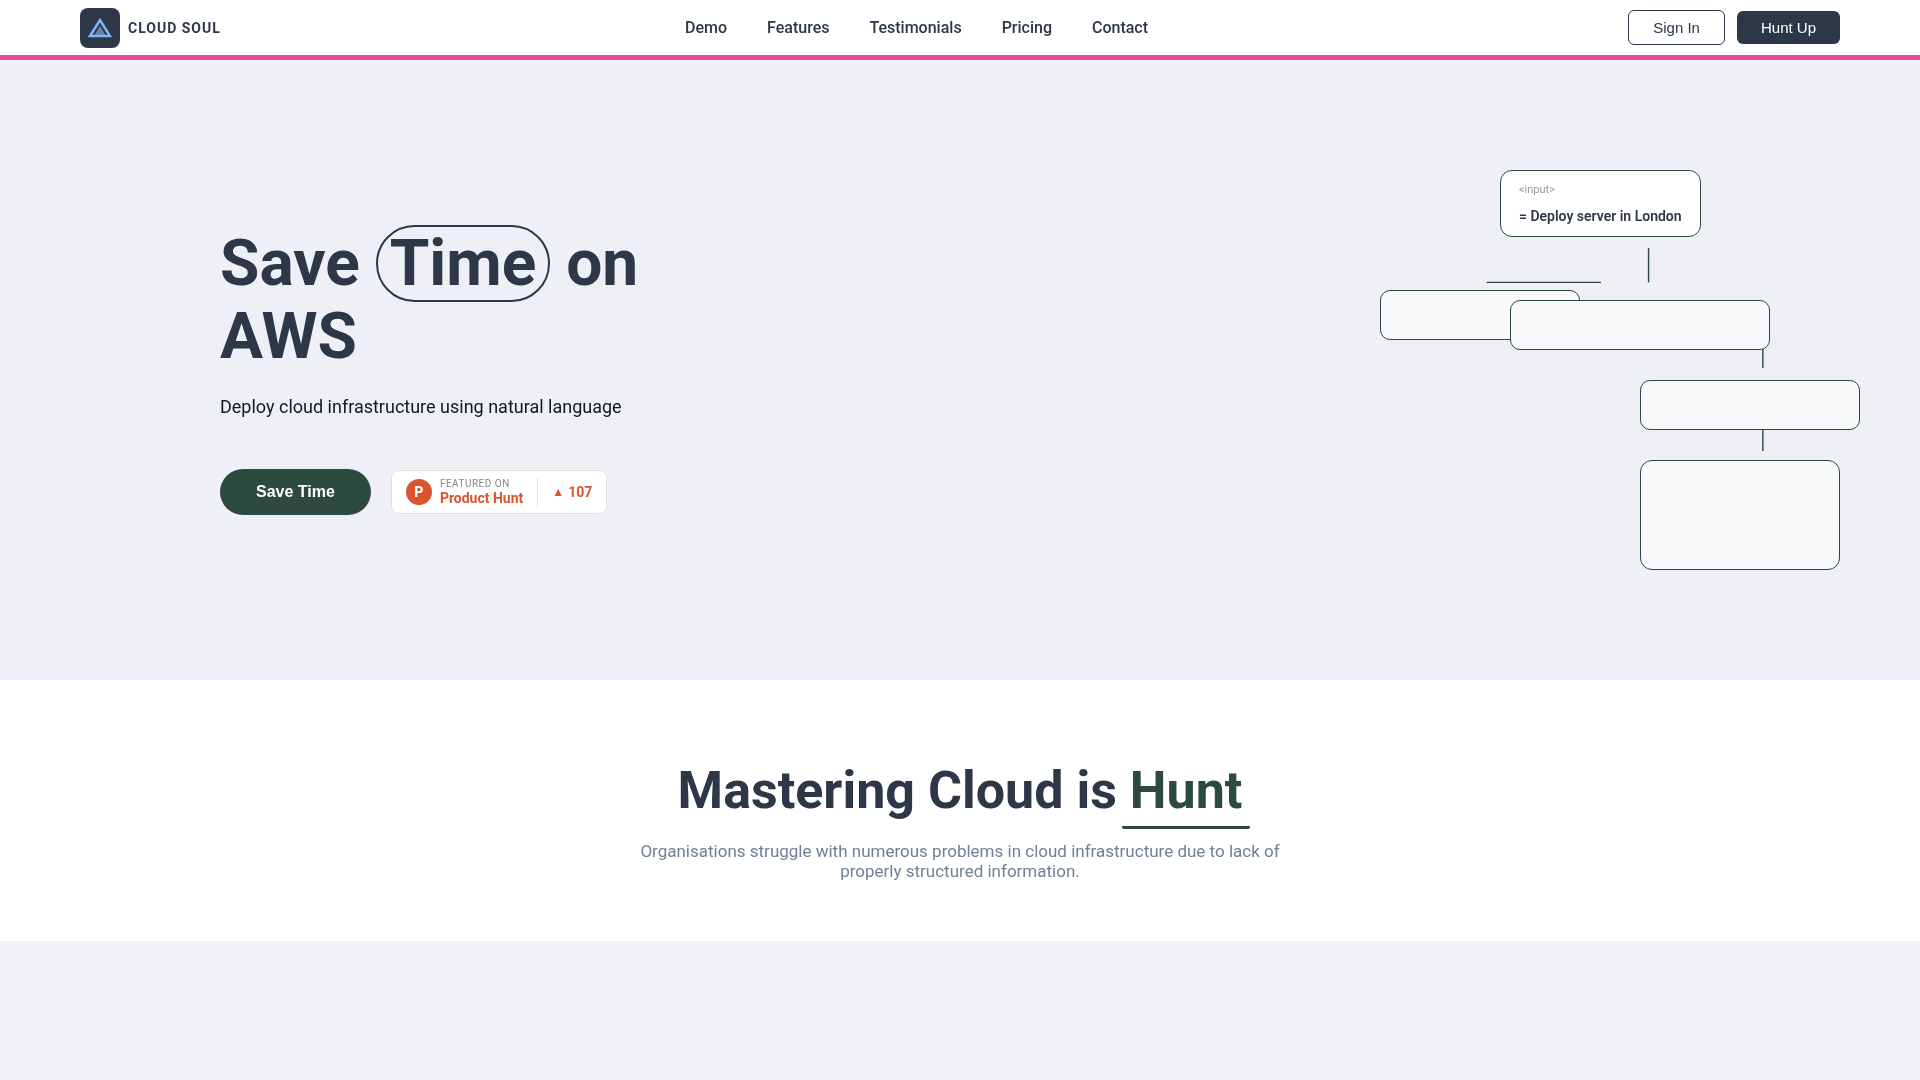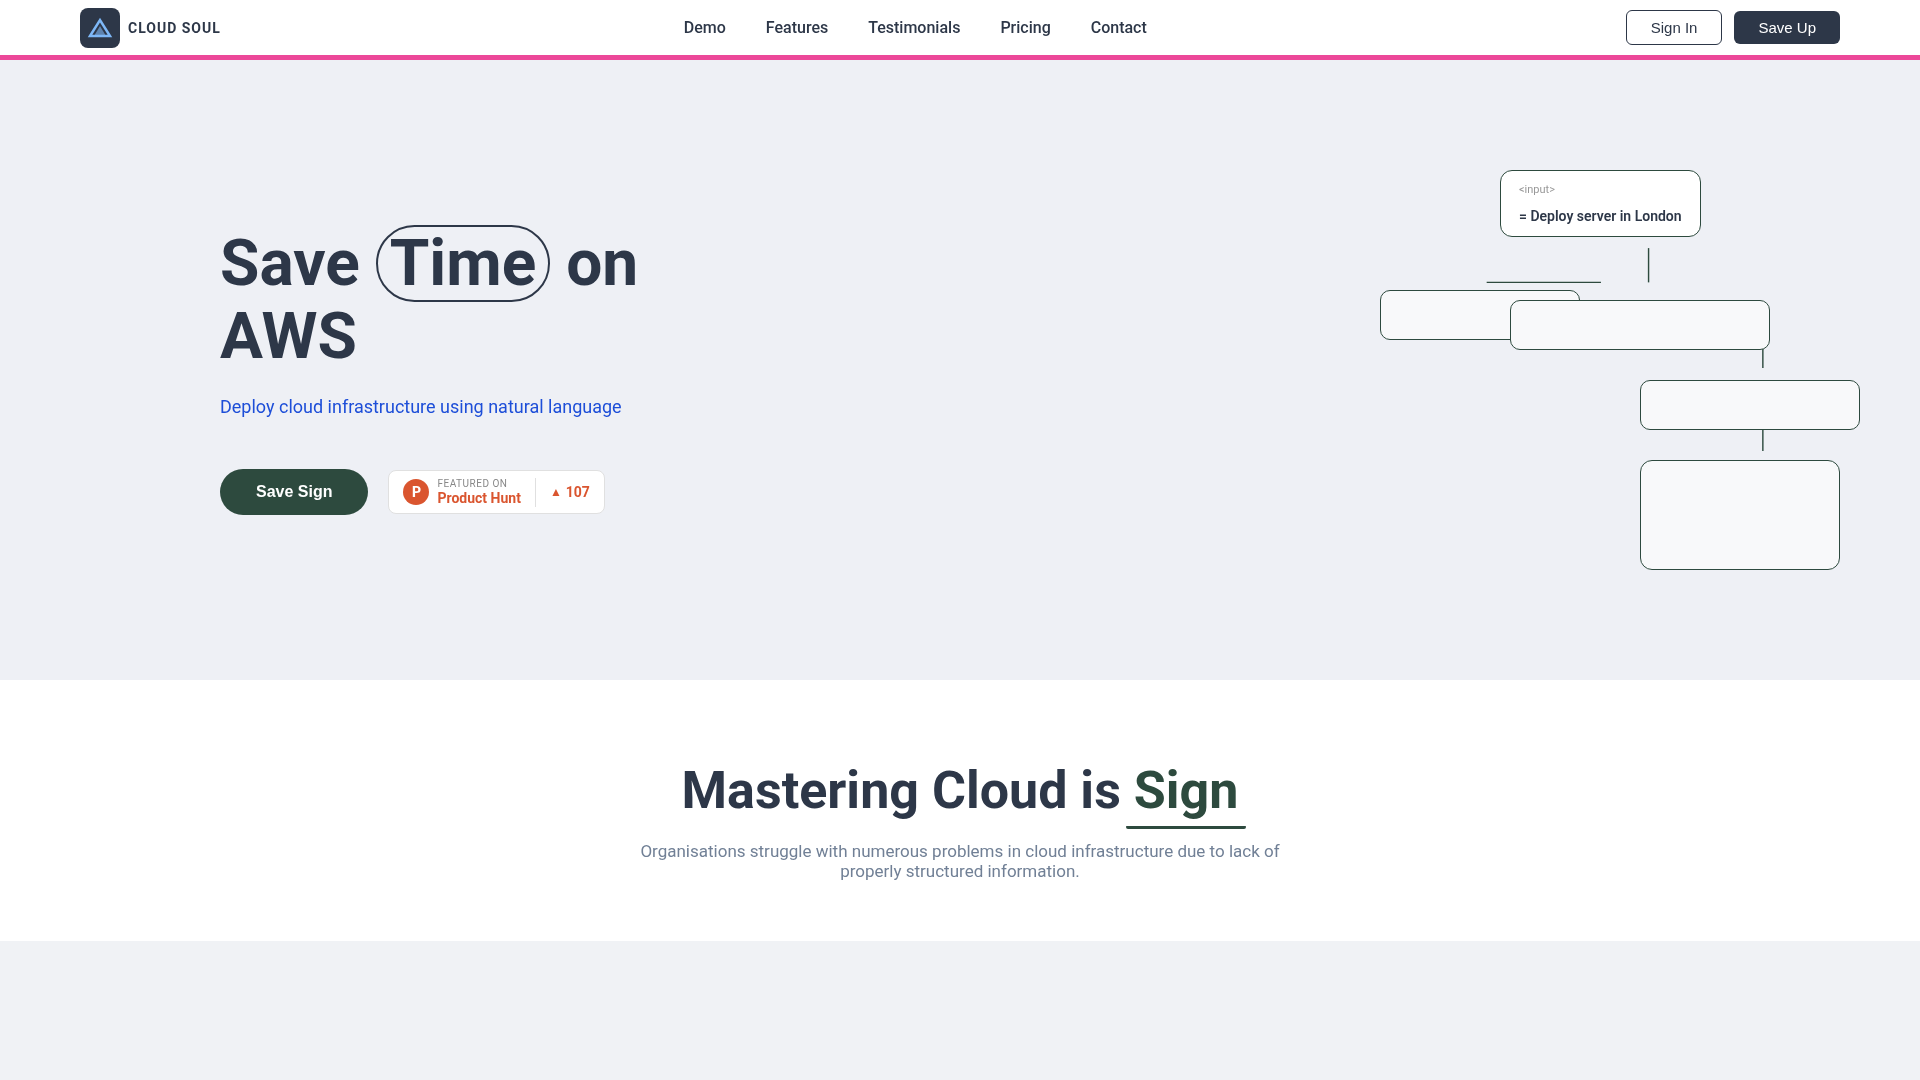--- a/index.html
+++ b/index.html
@@ -65,21 +65,21 @@
     }
     .hero-title .time-word {
       display: inline-block;
       border: 2.5px solid #2d3748;
       border-radius: 50px;
       padding: 0 12px;
       line-height: 1.15;
     }
     .hero-subtitle {
       font-size: 18px;
-      color: #1d4ed8;
+      color: #0f172a;
       margin-bottom: 52px;
       font-weight: 400;
     }
     .hero-actions {
       display: flex; align-items: center; gap: 20px;
     }
     .btn-save-time {
       background: #2d4a3e;
       color: #fff;
       border: none;
@@ -237,32 +237,32 @@
   <ul class="nav-links">
     <li><a>Demo</a></li>
     <li><a>Features</a></li>
     <li><a>Testimonials</a></li>
     <li><a>Pricing</a></li>
     <li><a>Contact</a></li>
   </ul>
 
   <div class="nav-actions">
     <button class="btn-signin">Sign In</button>
-    <button class="btn-signup">Save Up</button>
+    <button class="btn-signup">Hunt Up</button>
   </div>
 </nav>
 
 <section class="hero">
   <div class="hero-content">
     <h1 class="hero-title">
       <span>Save </span><span class="time-word">Time</span><span> on AWS</span>
     </h1>
     <p class="hero-subtitle">Deploy cloud infrastructure using natural language</p>
     <div class="hero-actions">
-      <button class="btn-save-time">Save Sign</button>
+      <button class="btn-save-time">Save Time</button>
       <div class="product-hunt-badge">
         <div class="ph-left">
           <div class="ph-p-icon">P</div>
           <div class="ph-text-group">
             <span class="ph-featured-on">FEATURED ON</span>
             <span class="ph-product-hunt">Product Hunt</span>
           </div>
         </div>
         <div class="ph-right">
           <span class="ph-arrow">▲</span>
@@ -291,16 +291,16 @@
     </div>
     <div class="diagram-box-1"></div>
     <div class="diagram-box-2"></div>
     <div class="diagram-box-3"></div>
     <div class="diagram-box-4"></div>
   </div>
 </section>
 
 <section class="section-hard">
   <h2 class="section-hard-title">
-    <span>Mastering Cloud is </span><span class="hard-word"><span>Sign</span><span class="hard-underline"></span></span>
+    <span>Mastering Cloud is </span><span class="hard-word"><span>Hunt</span><span class="hard-underline"></span></span>
   </h2>
   <p class="section-hard-sub">Organisations struggle with numerous problems in cloud infrastructure due to lack of properly structured information.</p>
 </section>
 
 </body></html>

